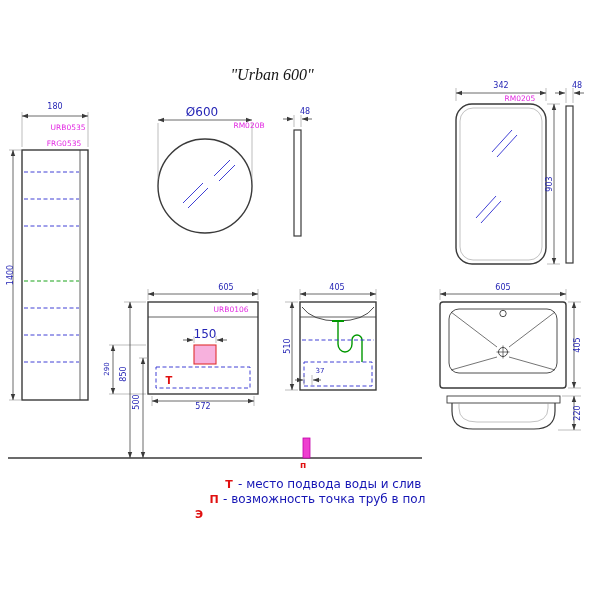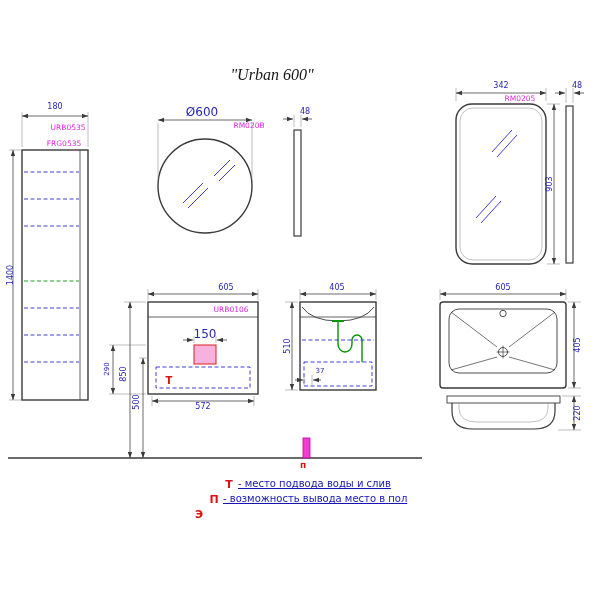--- a/index.html
+++ b/index.html
@@ -15,21 +15,21 @@
   .lbl.rot { transform:translate(-50%,-50%) rotate(-90deg); }
   .lbl.code { color:#e228e2; font-size:7.5px; }
   .lbl.red { color:#e01010; font-weight:bold; }
   .lbl.title { font-family:"Liberation Serif", serif; font-style:italic; font-size:16px; color:#161616; }
   .legend-sym {
     position:absolute; transform:translate(-50%,-50%);
     font-size:11px; font-weight:bold; color:#e01010; line-height:1;
   }
   .legend-txt {
     position:absolute; transform:translate(0,-50%);
-    font-size:10px; color:#1515b5; white-space:nowrap; line-height:1;text-decoration:underline;
+    font-size:12px; color:#1515b5; white-space:nowrap; line-height:1;
   }
   
   .outline { stroke:#3a3a3a; fill:none; }
   .dim  { stroke:#444; stroke-width:0.8; fill:none; marker-start:url(#arr); marker-end:url(#arr); }
   .dima { stroke:#444; stroke-width:0.8; fill:none; marker-end:url(#arr); }
   .ext  { stroke:#909090; stroke-width:0.6; fill:none; }
   .dash-b { stroke:#2a2ad0; stroke-width:0.9; fill:none; stroke-dasharray:4 2.5; }
   .dash-g { stroke:#009800; stroke-width:0.9; fill:none; stroke-dasharray:4 2.5; }
   .shine  { stroke:#2a2ad0; stroke-width:0.9; fill:none; }
   .green  { stroke:#009800; fill:none; }
@@ -174,16 +174,16 @@
 
   <span class="lbl" style="left:503px;top:288px">605</span>
   <span class="lbl rot" style="left:578px;top:345px">405</span>
   <span class="lbl rot" style="left:578px;top:413px">220</span>
 
   <span class="lbl red" style="left:303px;top:465px;font-size:9px">п</span>
 
   <span class="legend-sym" style="left:229px;top:484px">Т</span>
   <span class="legend-txt" style="left:238px;top:484px">- место подвода воды и слив</span>
   <span class="legend-sym" style="left:214px;top:499px">П</span>
-  <span class="legend-txt" style="left:223px;top:499px">- возможность вывода место в пол</span>
+  <span class="legend-txt" style="left:223px;top:499px">- возможность точка труб в пол</span>
   <span class="legend-sym" style="left:199px;top:514px">Э</span>
 
 </div>
 
 </body></html>

